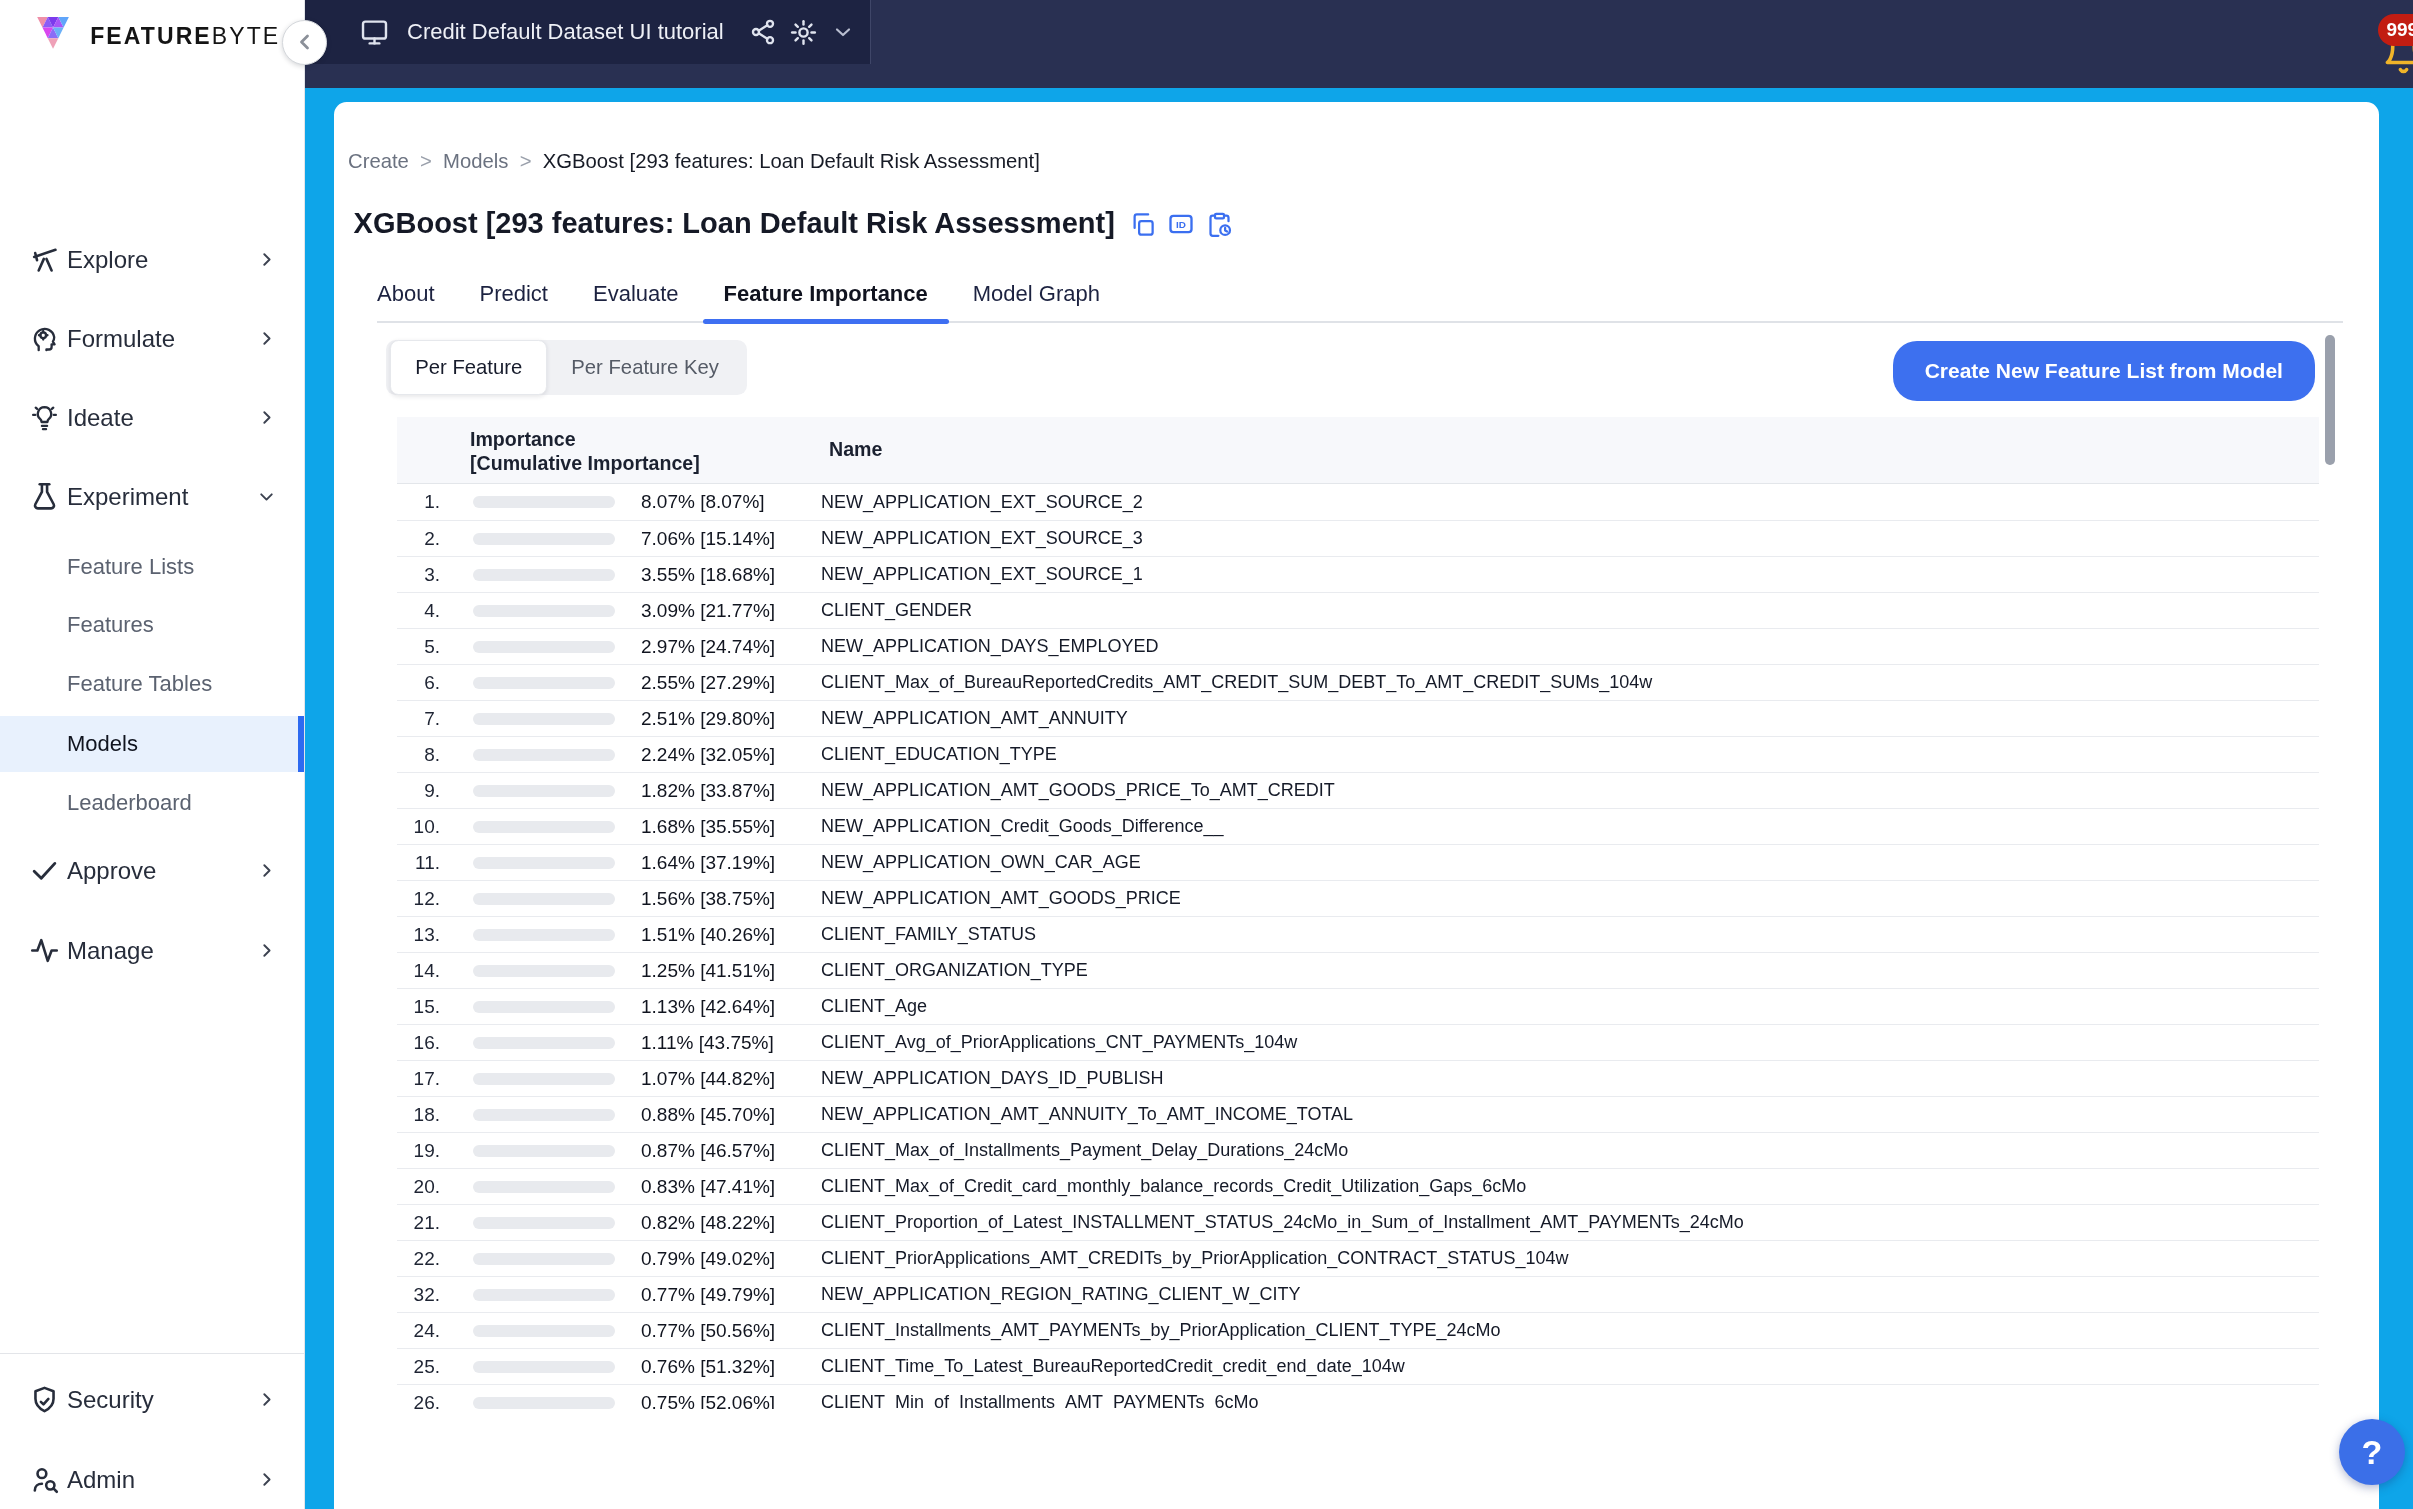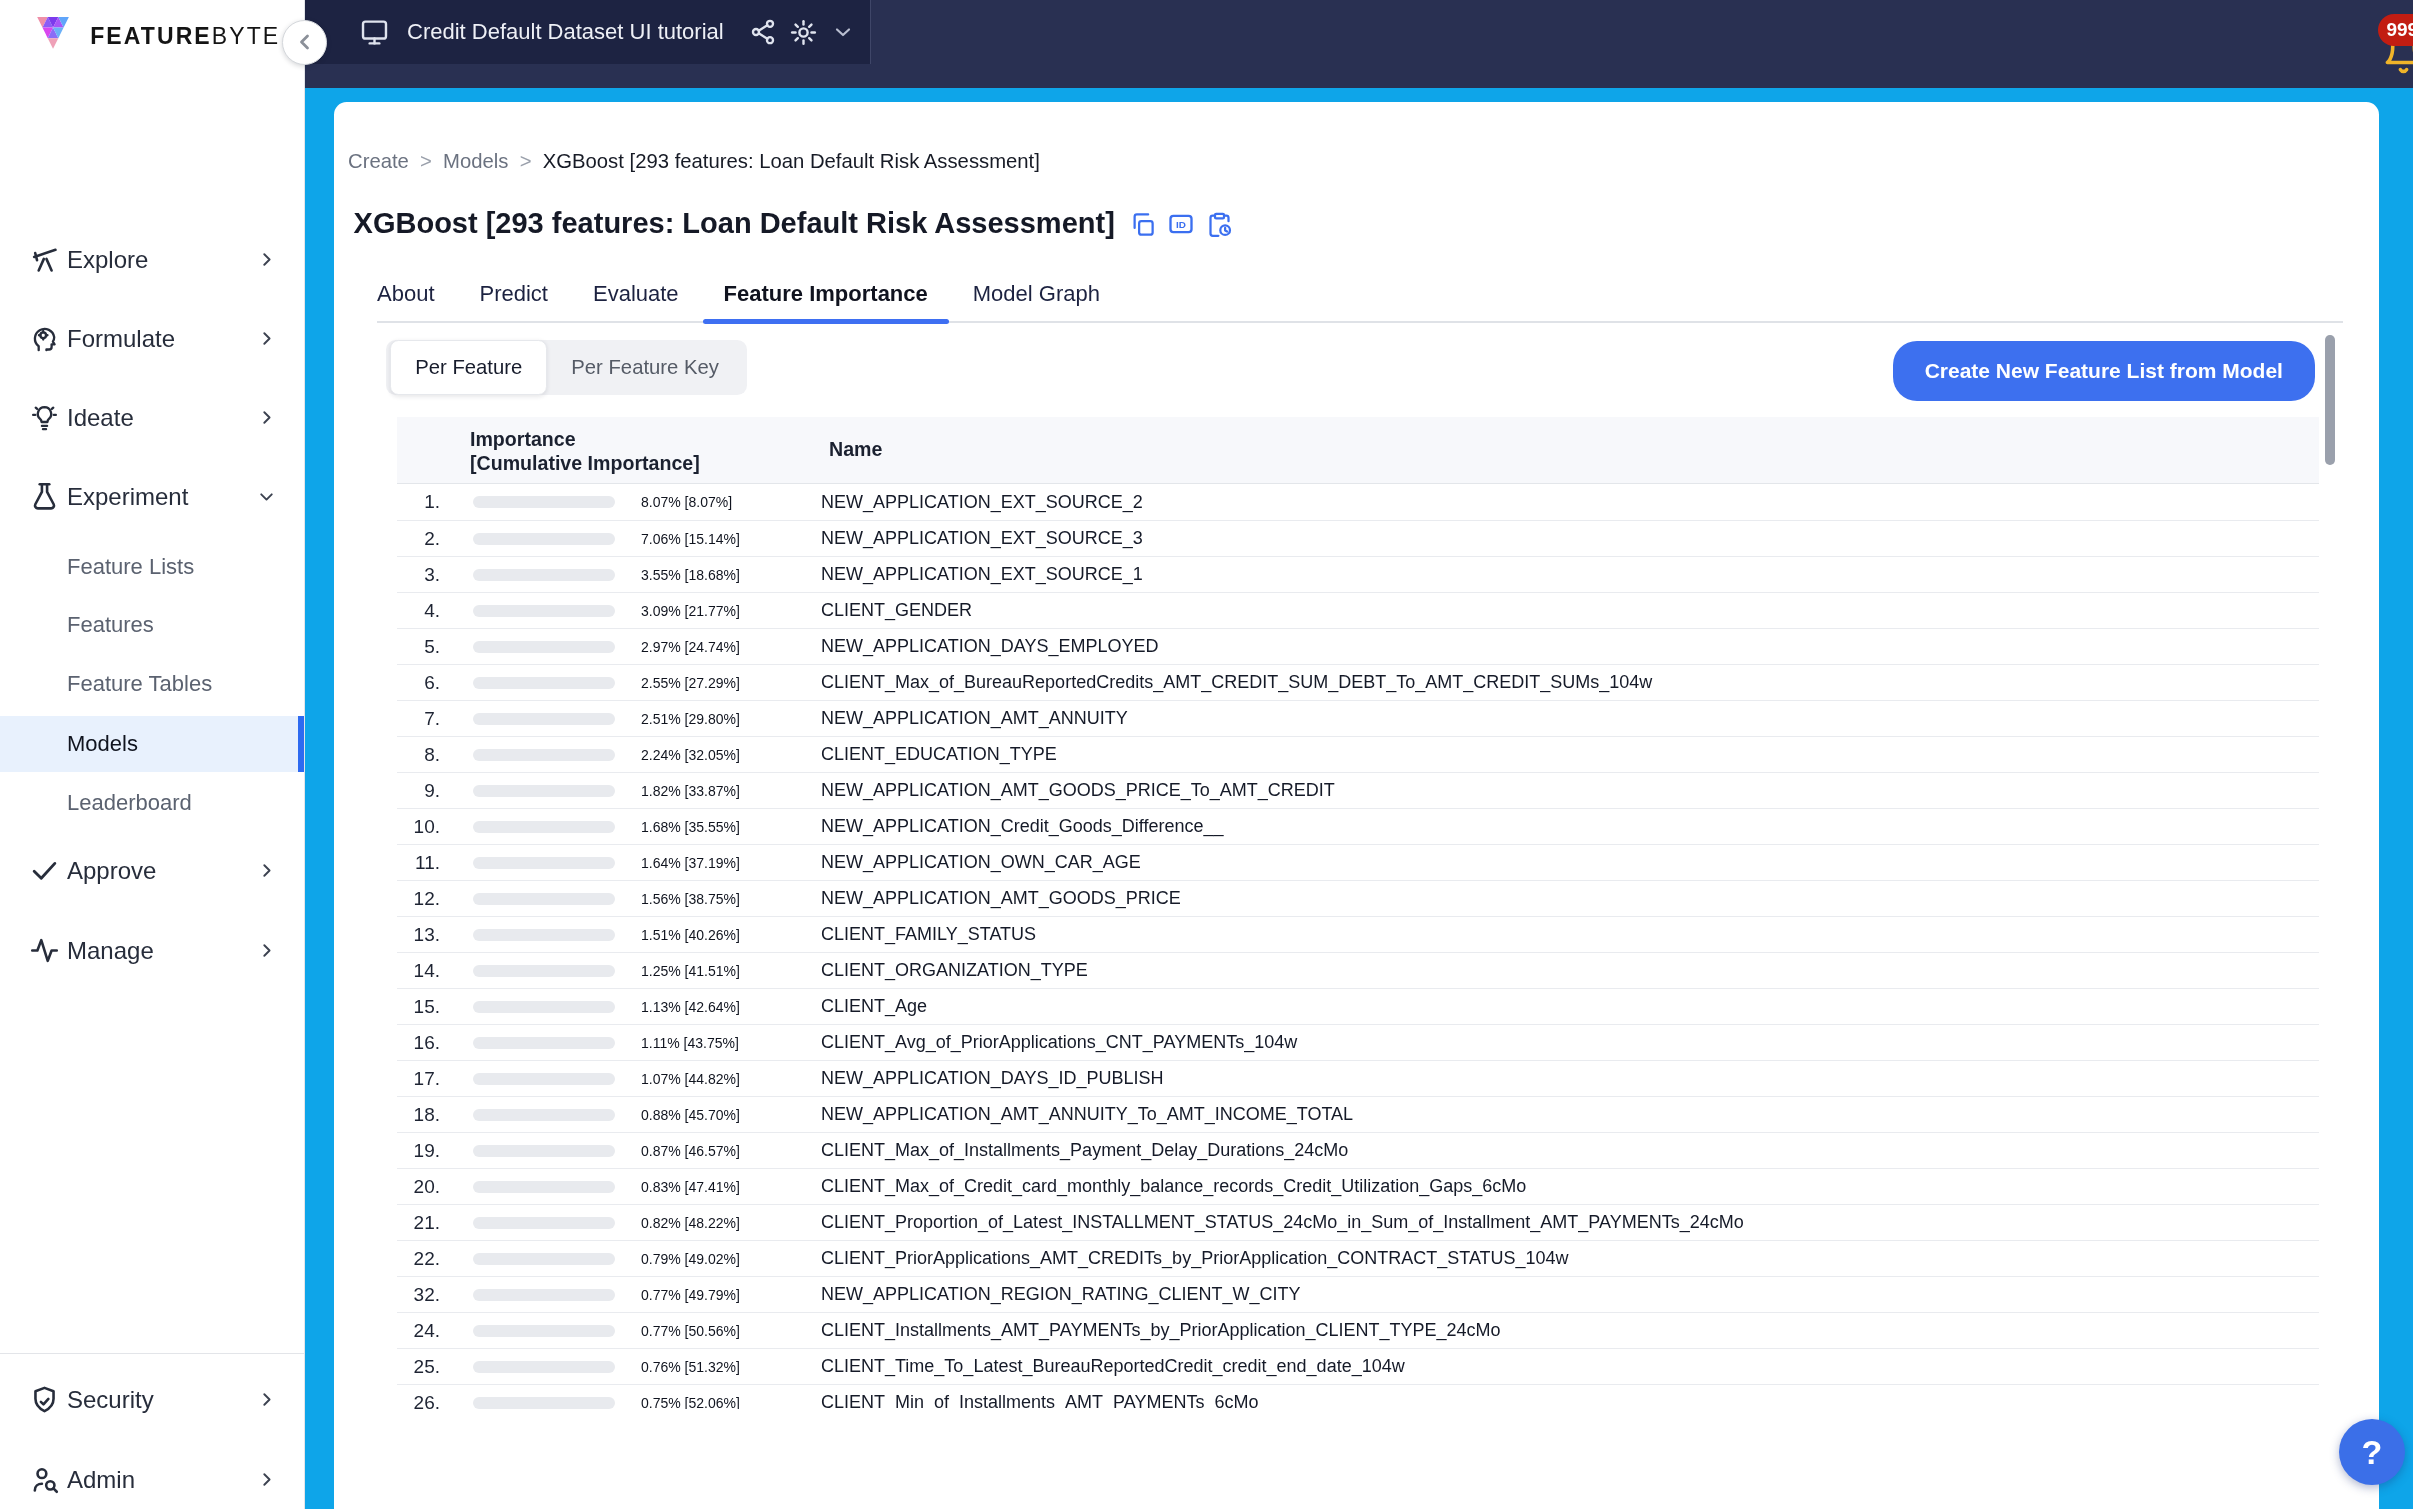--- a/index.html
+++ b/index.html
@@ -85,21 +85,21 @@
   .fi-head .h-importance { position:absolute; left:73px; top:9.8px; font-size:19.6px; font-weight:bold;
                            color:#1b2130; line-height:24px; }
   .fi-head .h-name { position:absolute; left:424px; top:21px; font-size:19.6px; font-weight:bold; color:#1b2130;margin-left:8px; }
   .row { position:relative; height:36px; cursor:pointer; }
   .row + .row { border-top:0.7px solid #e9ebef; }
   .cell-rank { position:absolute; left:0; top:0; width:43px; height:100%; display:flex; align-items:center;
                justify-content:flex-end; font-size:19px; color:#1e2433; }
   .bar-track { position:absolute; left:76px; top:12px; width:142px; height:12px; background:#e8eaee; border-radius:6.3px; }
   .bar-fill { height:100%; background:#4477f2; border-radius:6.3px; }
   .cell-imp { position:absolute; left:244px; top:0; height:100%; display:flex; align-items:center;
-              font-size:14px; color:#10141f; white-space:nowrap; }
+              font-size:19px; color:#10141f; white-space:nowrap; }
   .cell-name { position:absolute; left:424px; top:0; height:100%; display:flex; align-items:center;
                font-size:18px; font-weight:500; color:#151a28; white-space:nowrap; }
 
   .content-scrollbar { position:absolute; left:2020px; top:247px; width:9.8px; height:130px;
                        background:#9aa0ac; border-radius:4.9px; cursor:grab; }
   .help-btn { position:absolute; left:2034px; top:1331px; width:66px; height:66px; border-radius:50%;
               background:#3b6fe8; color:#fff; font-size:34px; font-weight:bold; border:none;
               display:flex; align-items:center; justify-content:center; cursor:pointer;
               box-shadow:0 2.8px 9.8px rgba(30,50,120,.35); z-index:20; font-family:"Liberation Sans", sans-serif; }
 </style>

